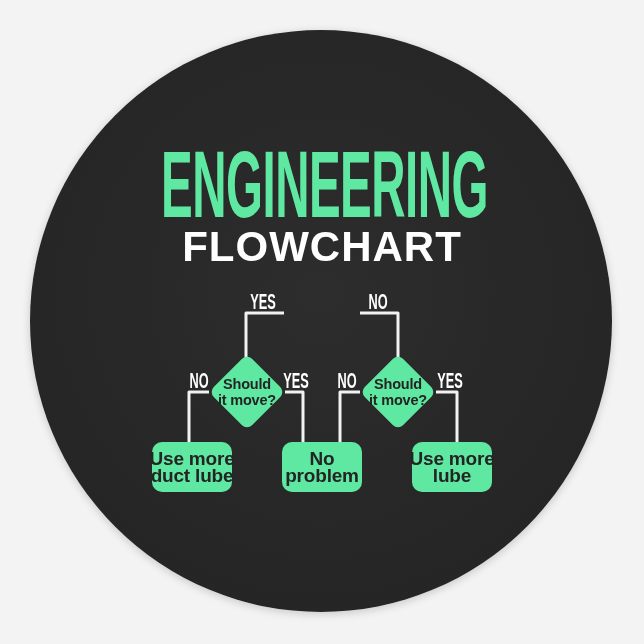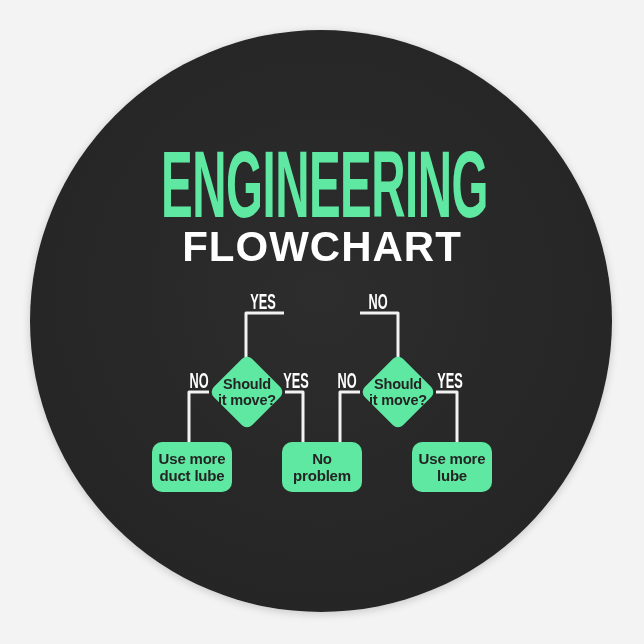--- a/index.html
+++ b/index.html
@@ -70,21 +70,21 @@
     white-space:nowrap;
   }
 
   
   .outcome{
     position:absolute;width:80px;height:50px;
     background:var(--accent_green,#5FE8A1);
     border-radius:10px;
     display:flex;align-items:center;justify-content:center;
   }
-  .outcome .node-text{position:static;transform:none;font-size:15px;line-height:17px;}
+  .outcome .node-text{position:static;transform:none;font-size:19px;line-height:17px;}
 </style>
 </head>
 <body>
 
 <div class="page">
   <div class="sticker"></div>
 
   <div class="title-main">ENGINEERING</div>
   <div class="title-sub">FLOWCHART</div>
 

